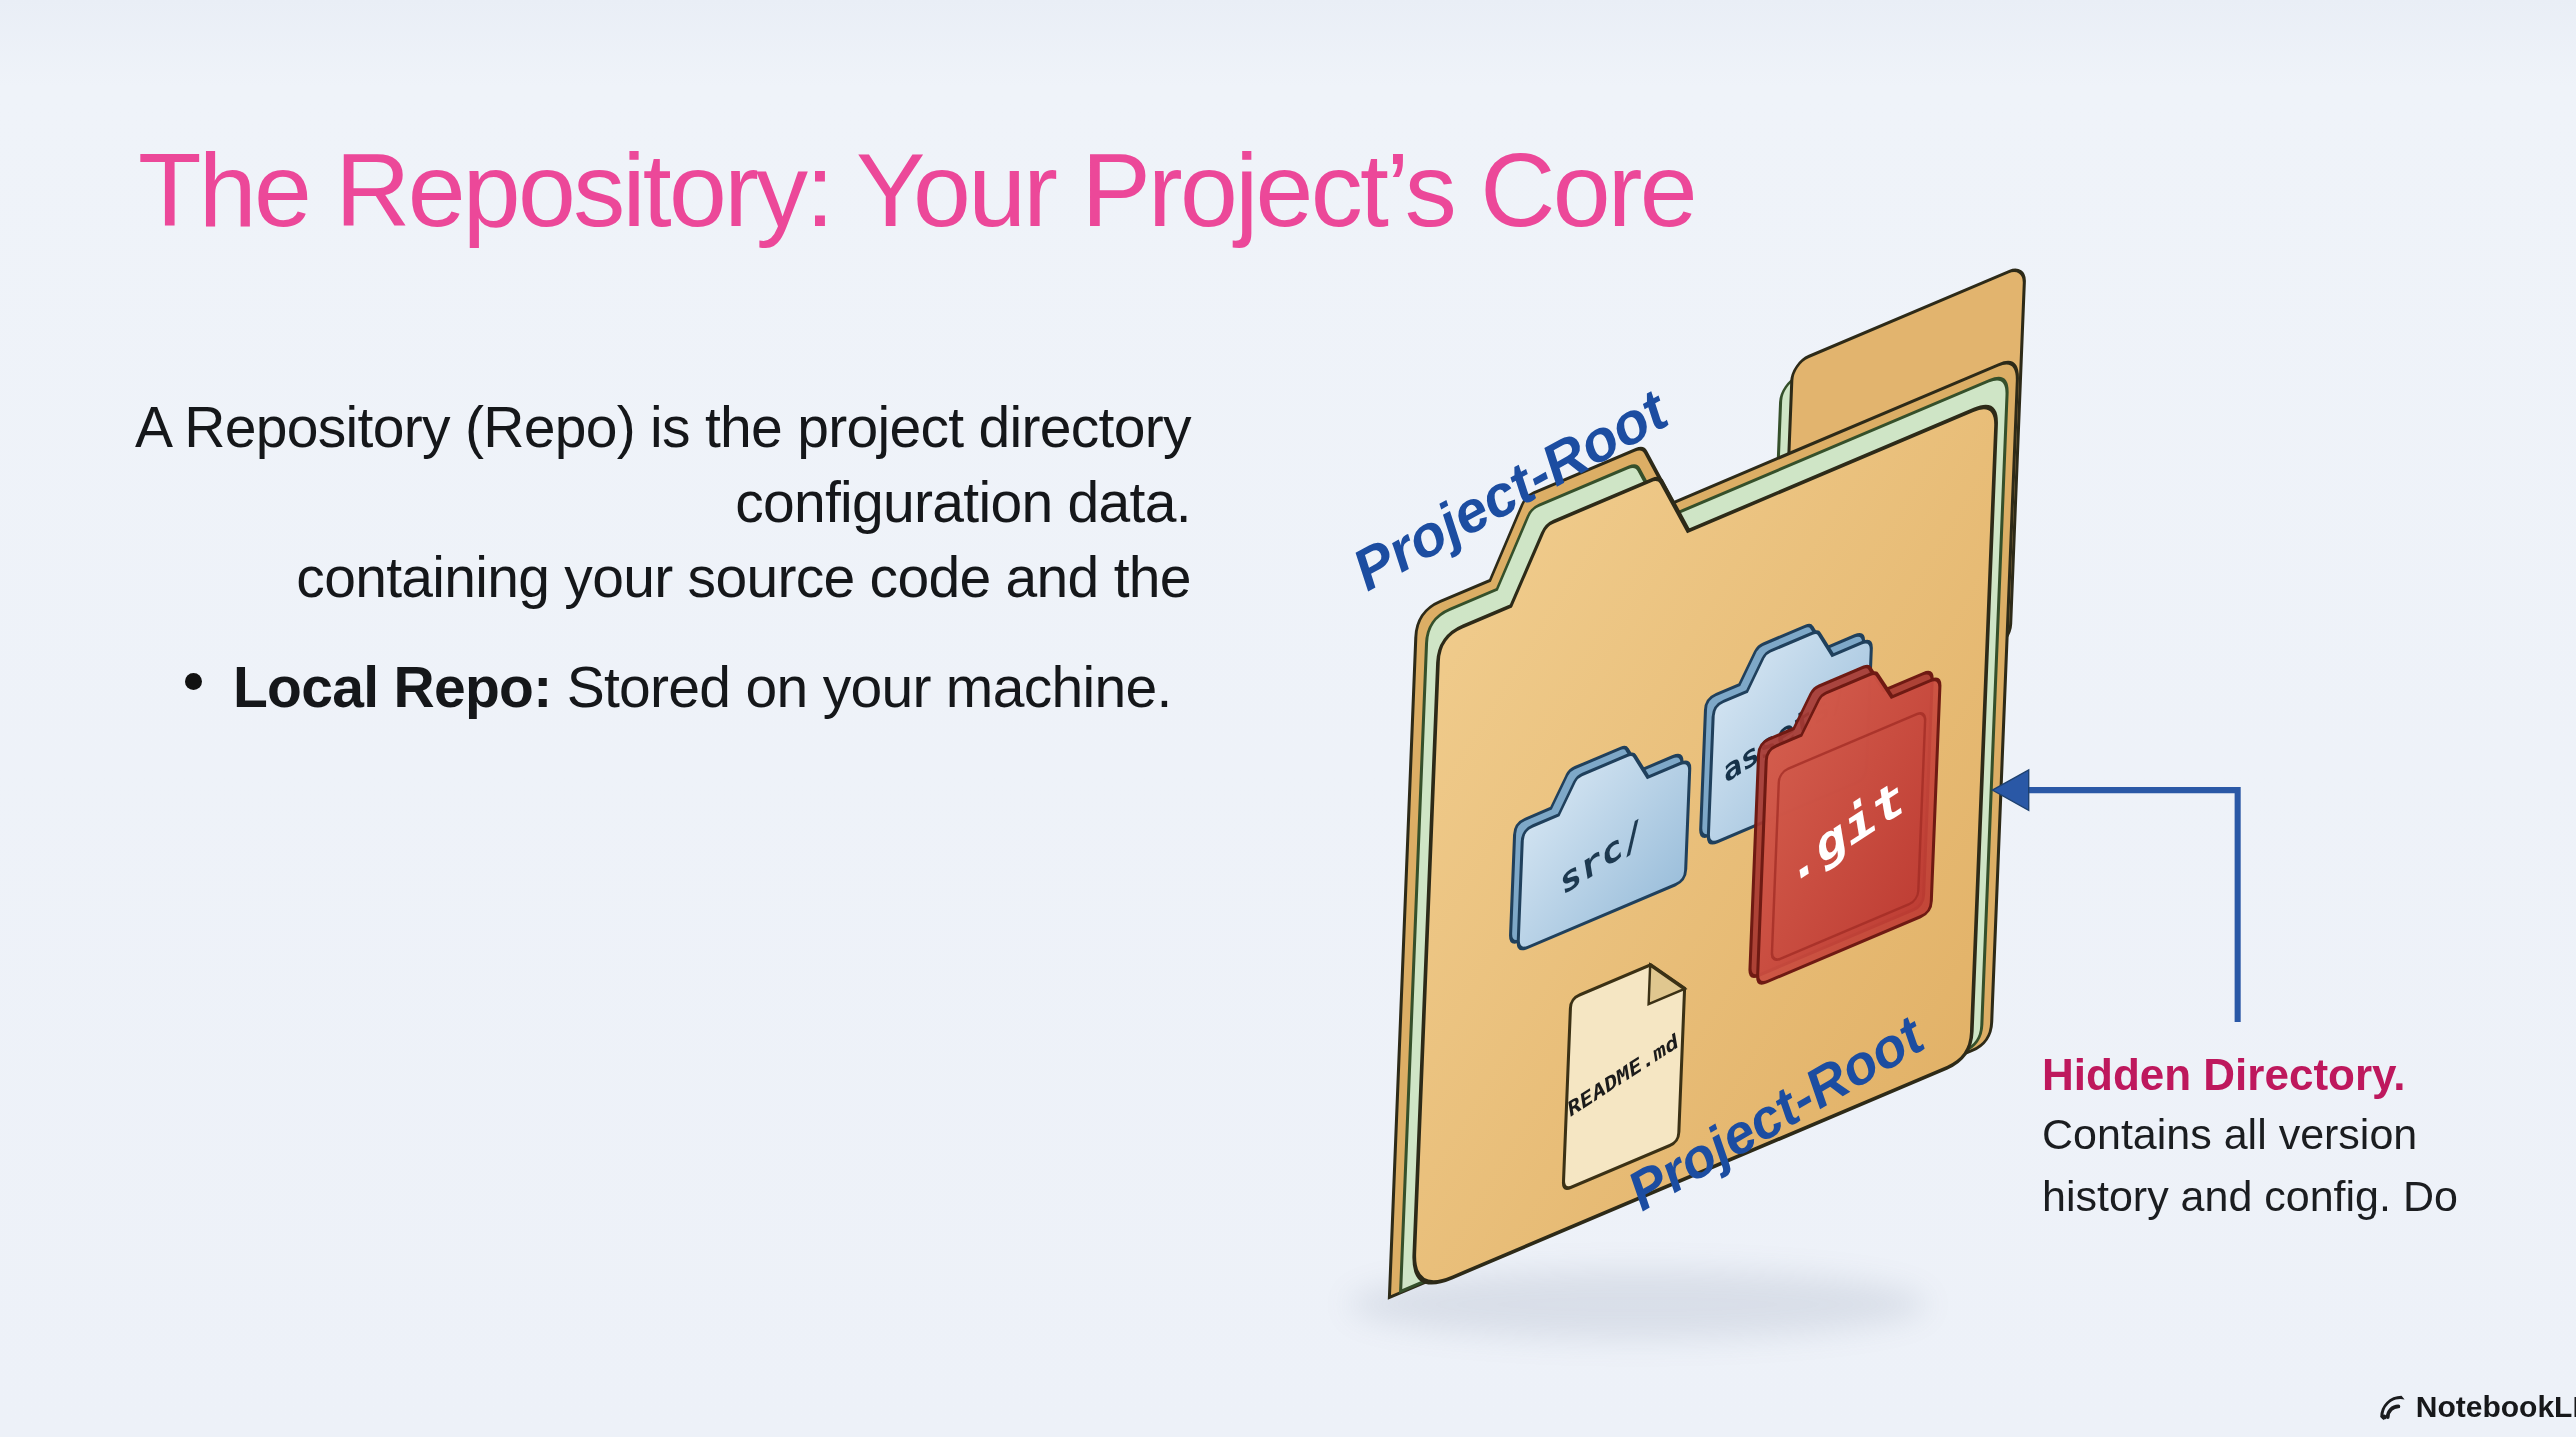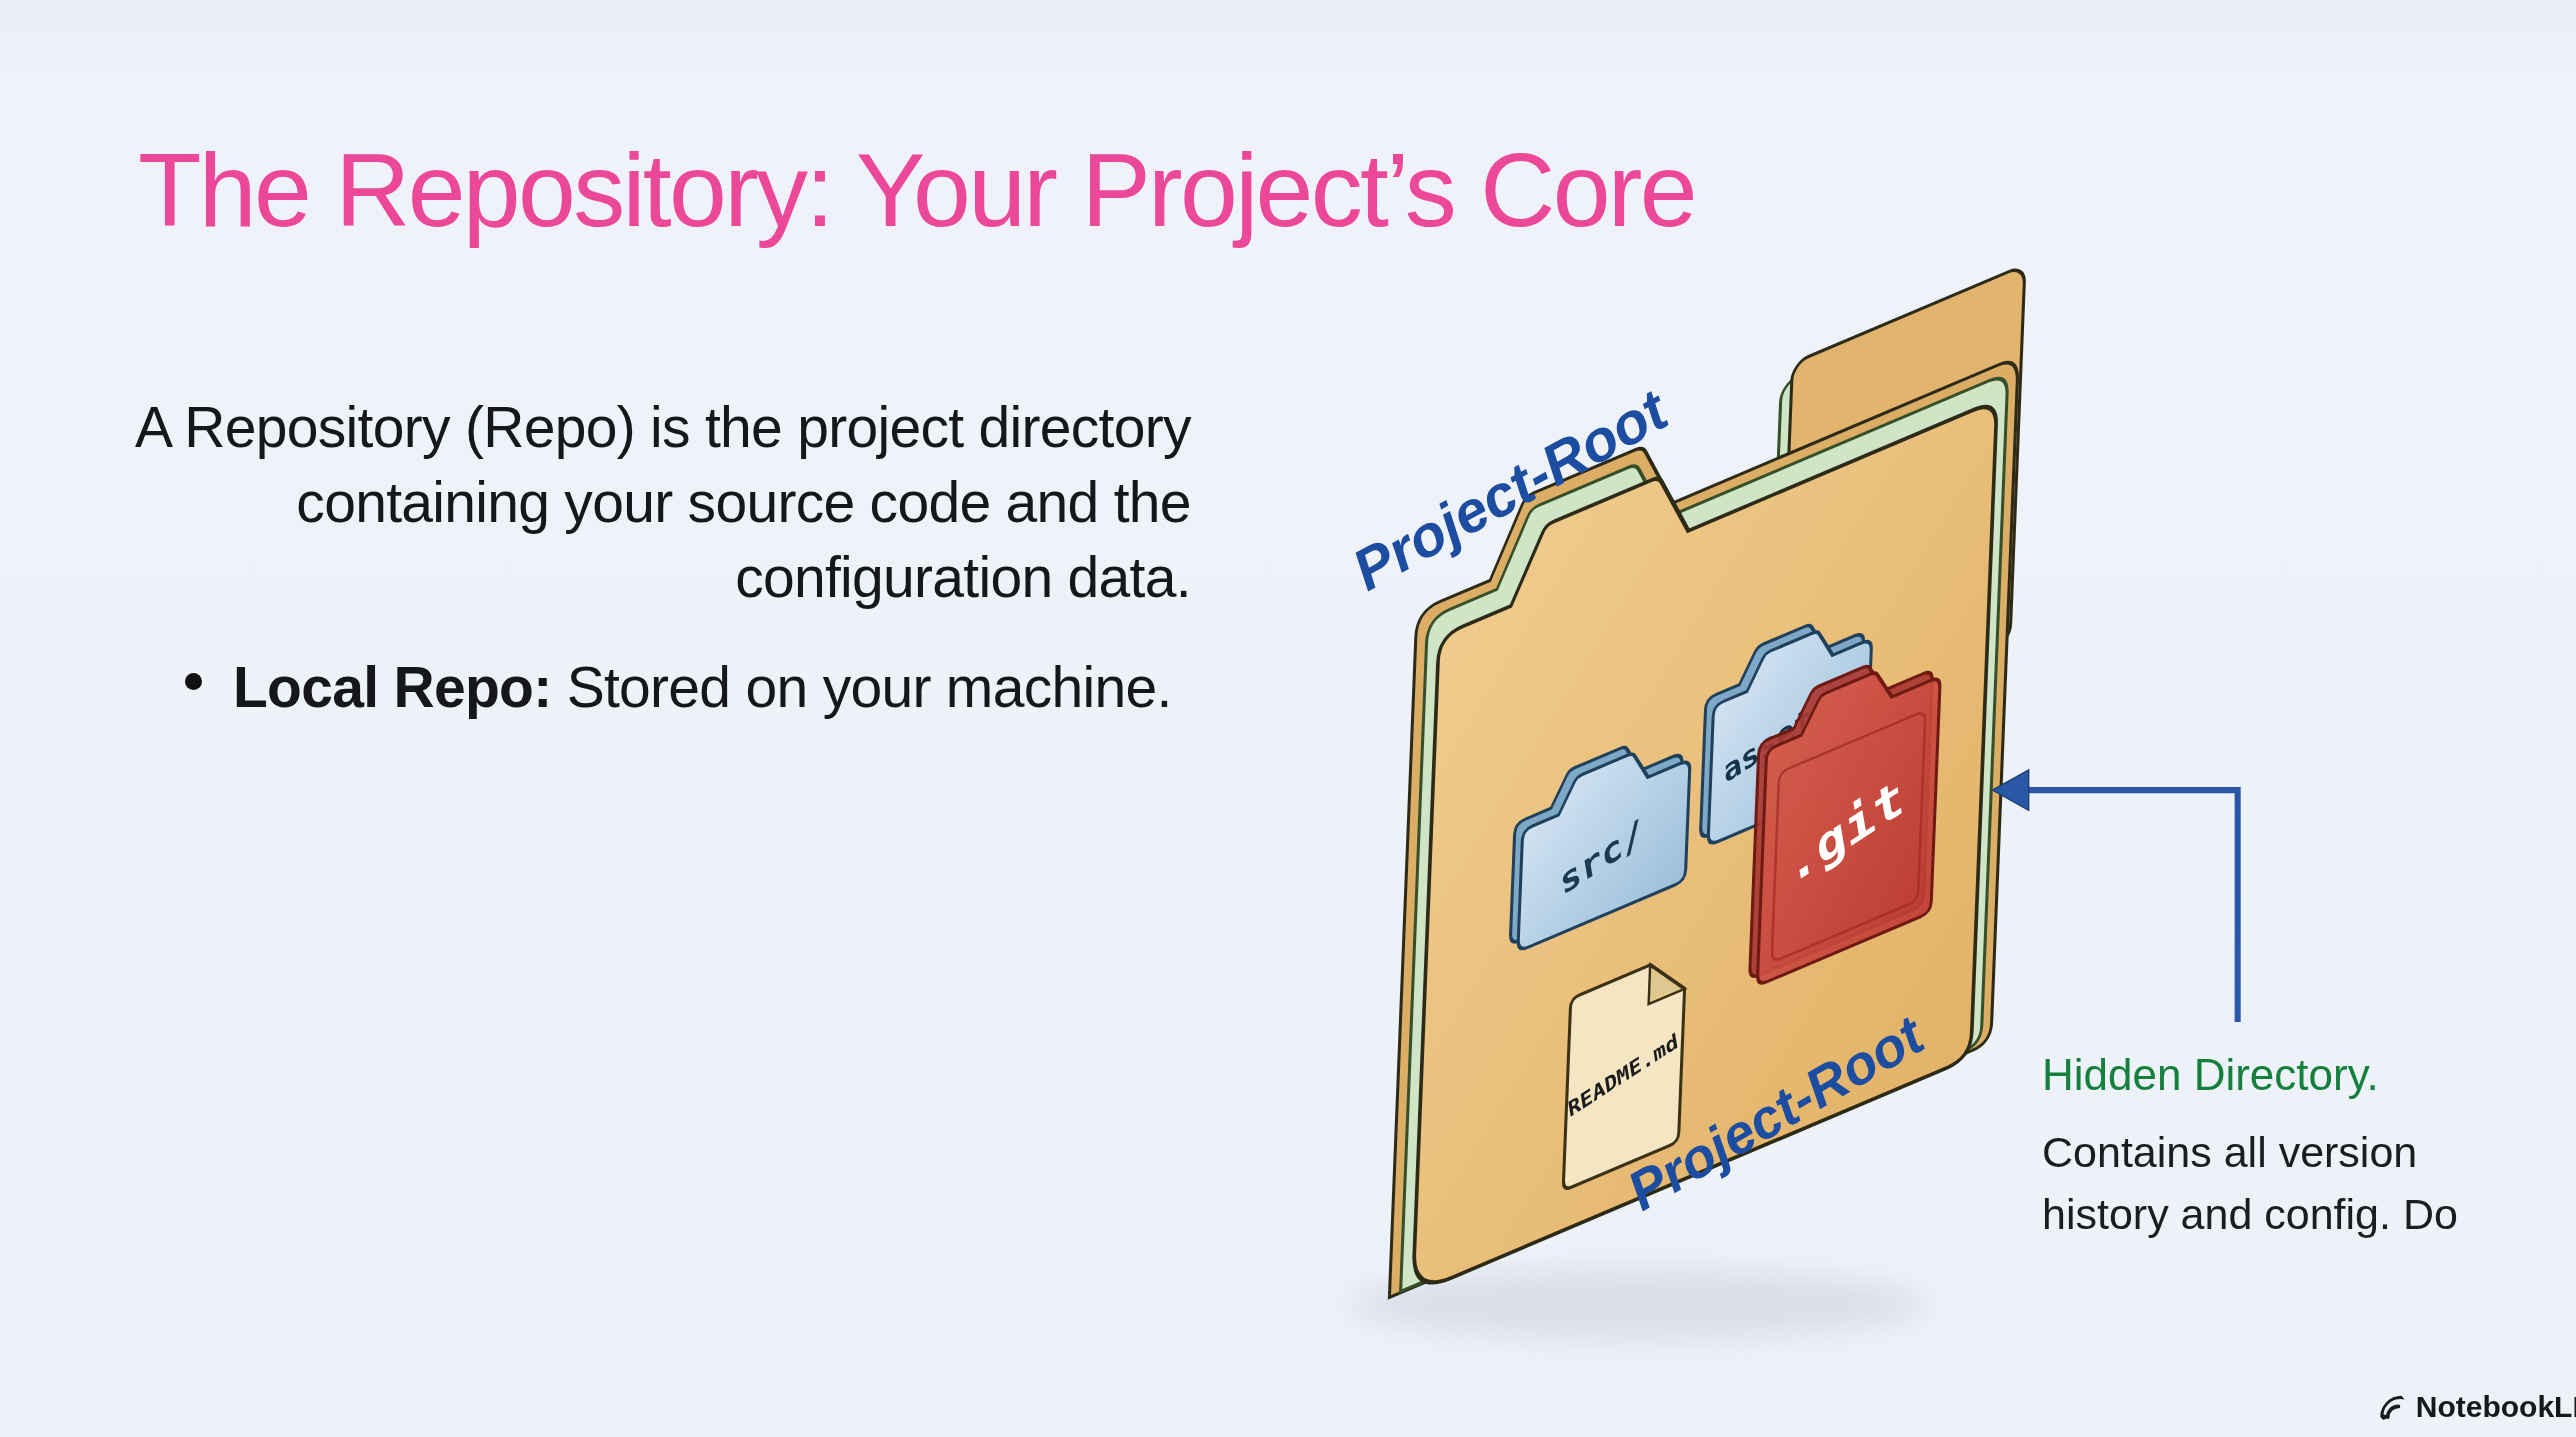--- a/index.html
+++ b/index.html
@@ -20,36 +20,36 @@
   .bullet-dot{flex:0 0 auto;width:17px;height:17px;border-radius:50%;background:#111;margin:23px 31px 0 0;}
   .bullet-body{white-space:nowrap;}
   .bullet-body b{font-weight:700;}
   .illus-label{
     position:absolute;font-weight:700;font-style:italic;color:#1c4da1;white-space:nowrap;
     transform-origin:0 80%;
   }
   .illus-label.top{left:1367px;top:538px;font-size:58px;transform:rotate(-29deg);}
   .illus-label.bottom{left:1642px;top:1161px;font-size:55px;transform:rotate(-30deg);}
   .annotation{position:absolute;left:2042px;top:1050px;}
-  .annotation .head{font-size:44px;font-weight:400;color:#15803d;margin-bottom:21px;white-space:nowrap;}
+  .annotation .head{font-size:44px;font-weight:700;color:#be185d;margin-bottom:3px;white-space:nowrap;}
   .annotation .line{font-size:43px;line-height:62px;color:#1b1d20;white-space:nowrap;}
   .watermark{position:absolute;left:2376px;top:1390px;display:flex;align-items:center;gap:8.8px;}
   .watermark .wm-text{font-size:30px;font-weight:600;color:#17181a;letter-spacing:0;}
   .illustration-svg{position:absolute;left:0;top:0;}
   .mono-label{font-family:"DejaVu Sans Mono",monospace;}
 </style>
 </head>
 <body>
 
 <div class="title">The Repository: Your Project’s Core</div>
 
 <div class="intro">
   <div>A Repository (Repo) is the project directory</div>
+  <div>configuration data.</div>
   <div>containing your source code and the</div>
-  <div>configuration data.</div>
 </div>
 
 <div class="bullets">
   <div class="bullet-item">
     <span class="bullet-dot"></span>
     <span class="bullet-body"><b>Local Repo:</b><span> Stored on your machine.</span></span>
   </div>
 </div>
 
 <svg class="illustration-svg" width="2576" height="1438" viewBox="0 0 3822 2133">

